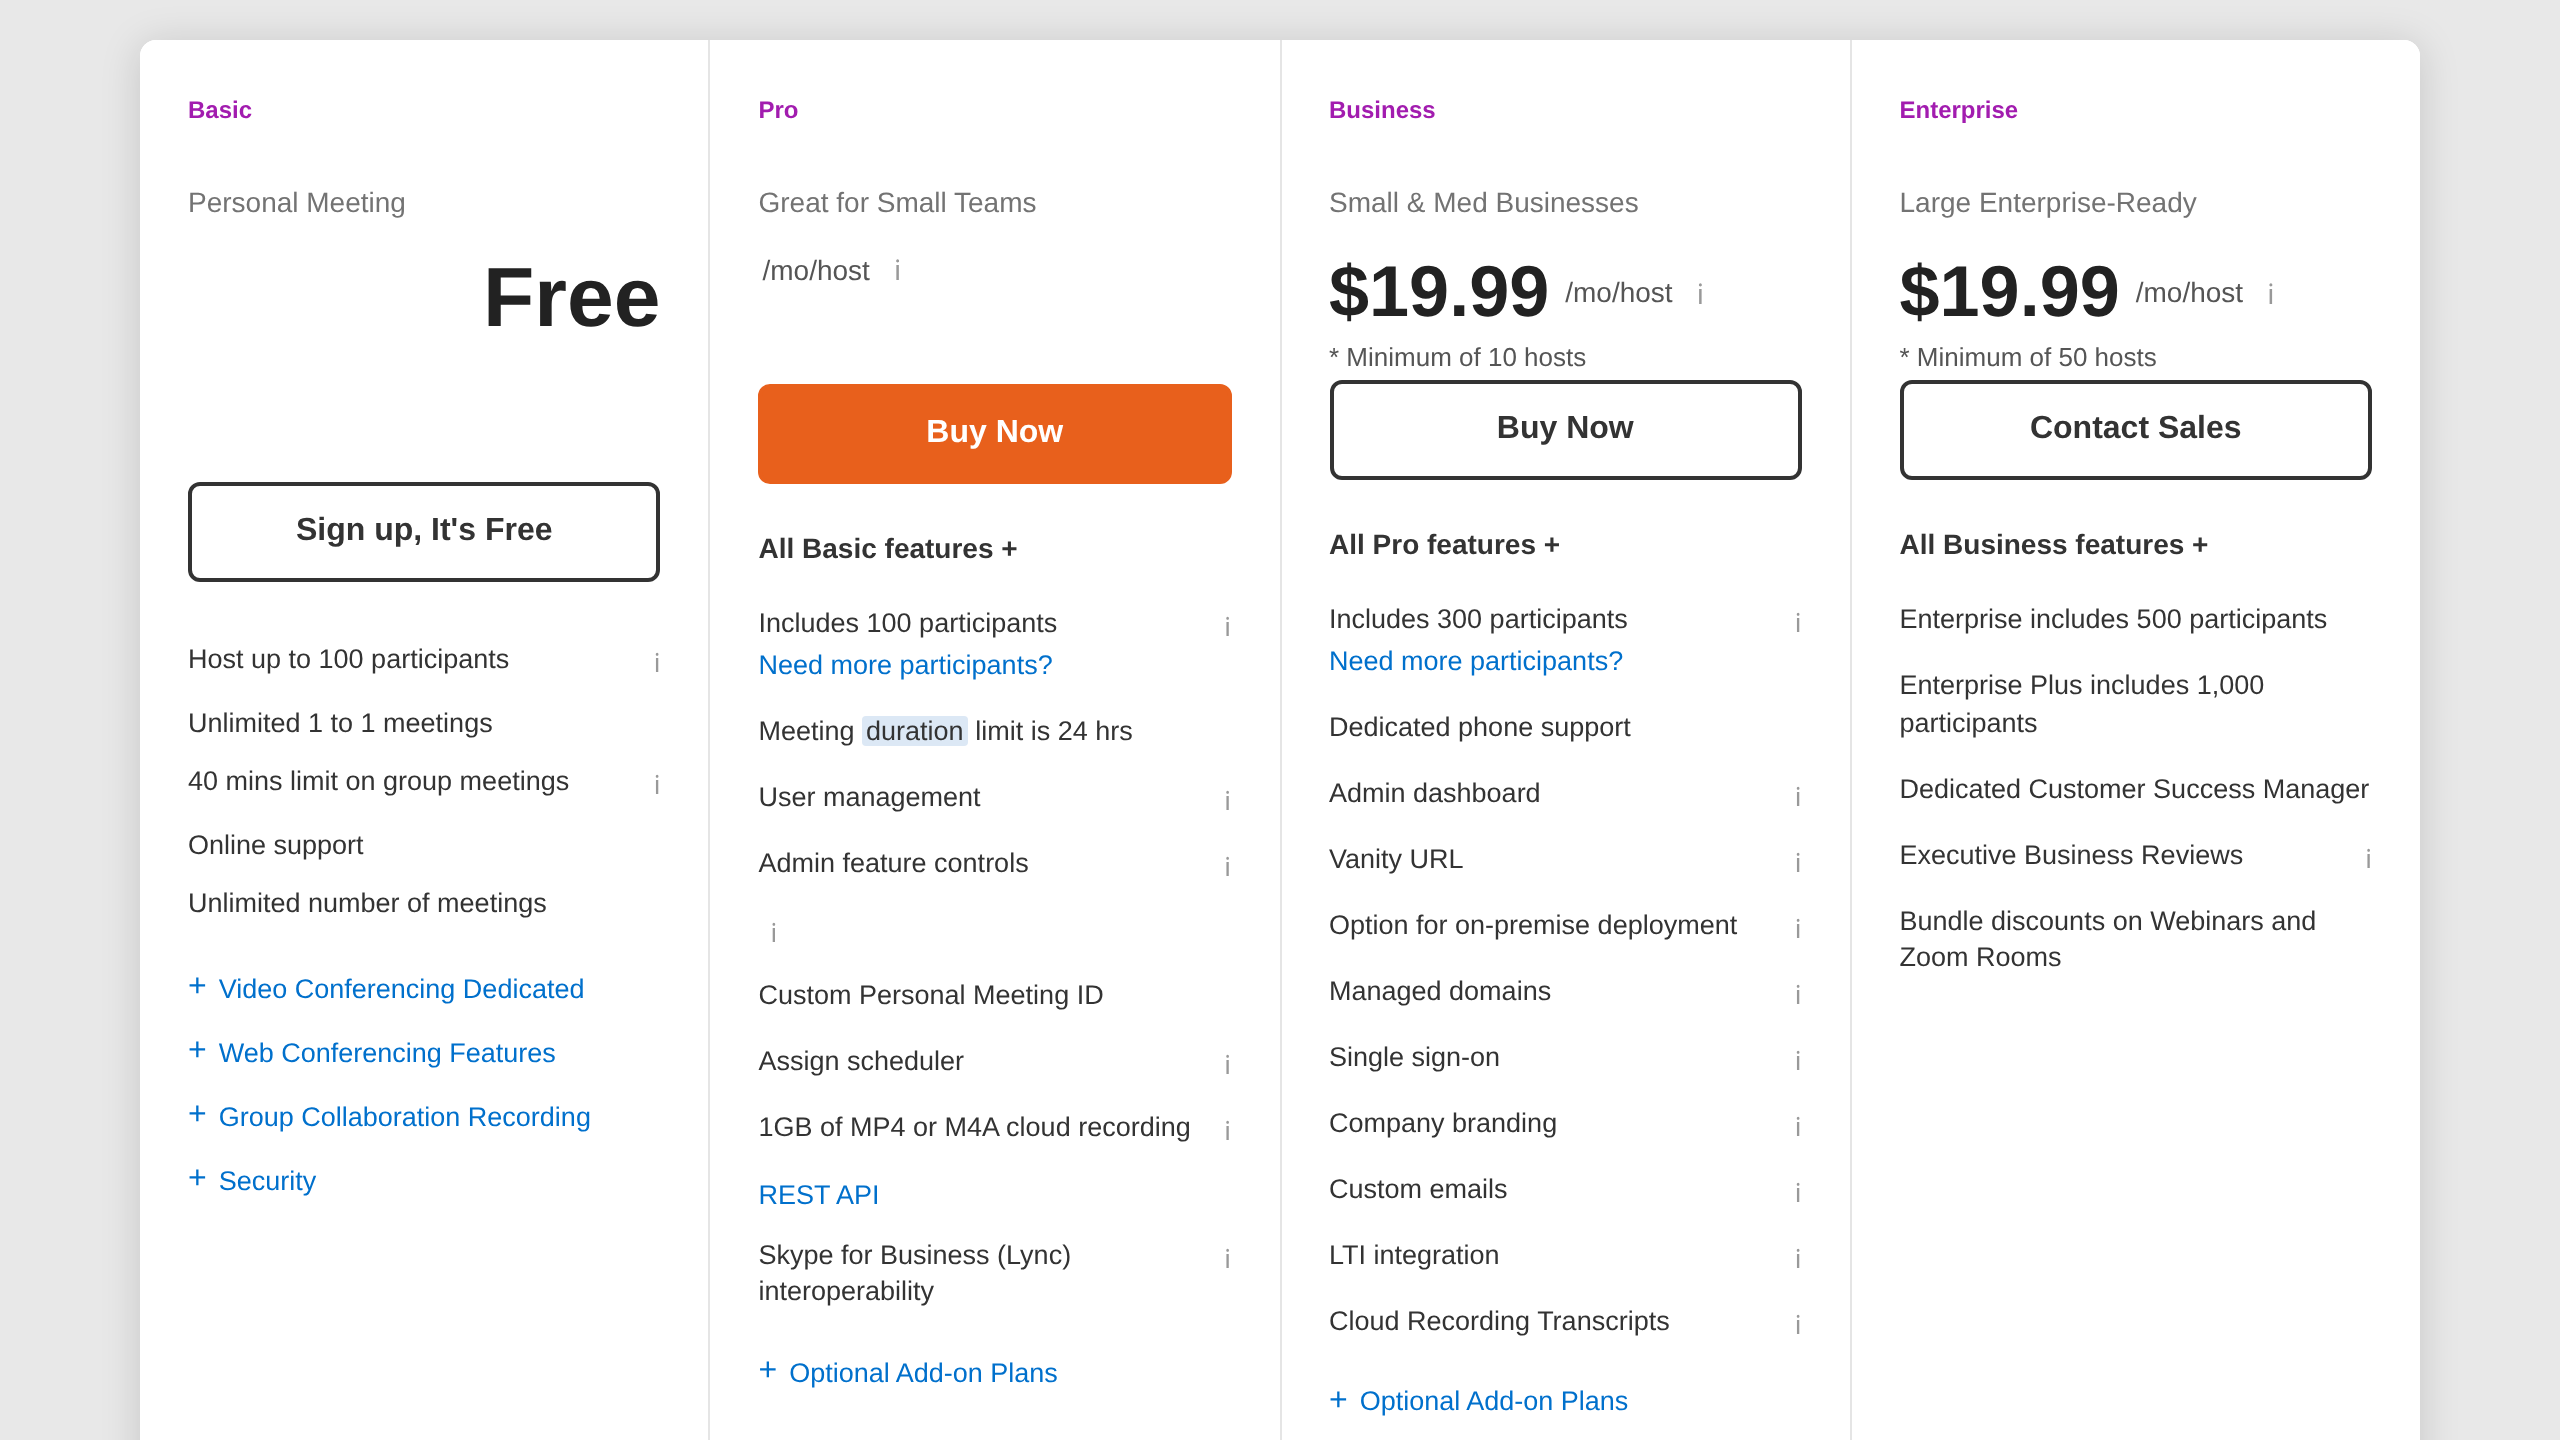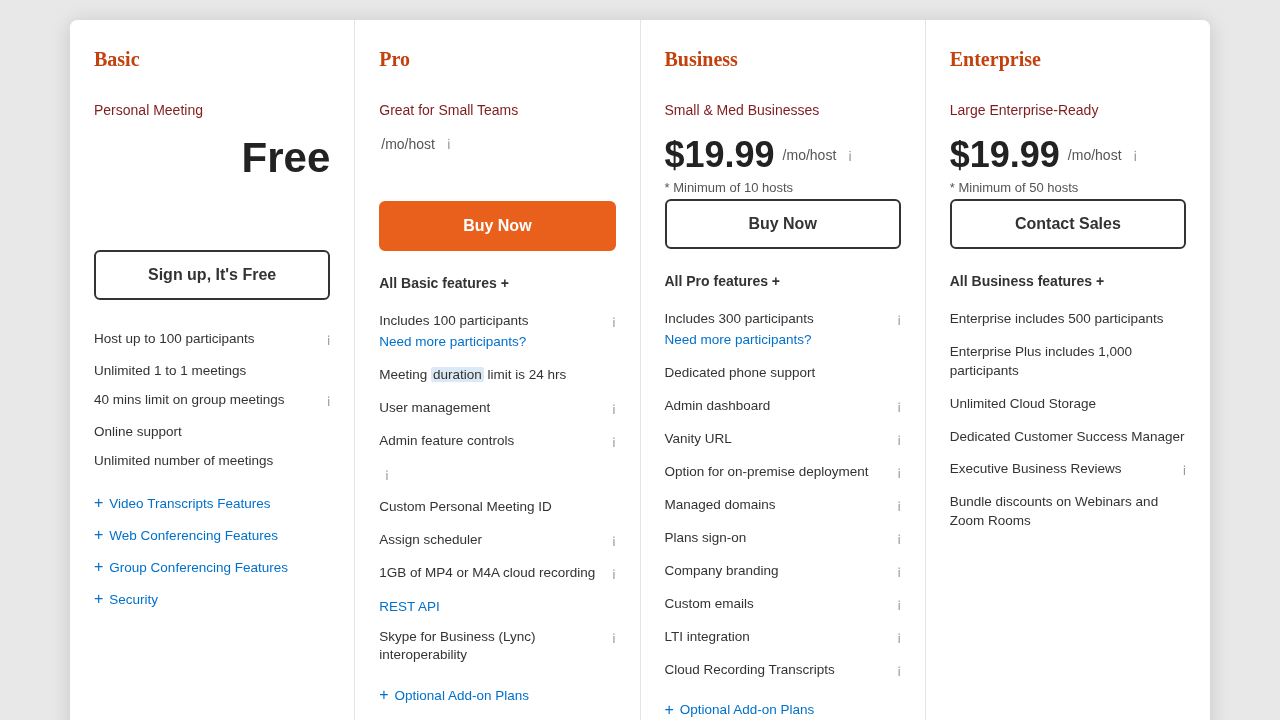--- a/index.html
+++ b/index.html
@@ -23,29 +23,28 @@
       width: 100%;
     }
     .plan-col {
       flex: 1;
       padding: 28px 24px;
       border-right: 1px solid #e5e5e5;
       background: #fff;
     }
     .plan-col:last-child { border-right: none; }
     .plan-name {
-      font-size: 20px;
+      font-size: 12px;
       font-weight: 600;
-      color: #c2410c;
+      color: #a21caf;
       margin-bottom: 4px;
-      font-family: Liberation Serif, serif;
     }
     .plan-tagline {
       font-size: 14px;
-      color: #7f1d1d;
+      color: #737373;
       margin-bottom: 16px;
       margin-top: 31px;
     }
     .plan-price {
       display: flex;
       align-items: baseline;
       margin-bottom: 4px;
       justify-content: flex-end;
     }
     .price-amount {
@@ -207,29 +206,29 @@
         <span class="feature-text">Online support</span>
       </div>
       <div class="basic-feature">
         <span class="feature-text">Unlimited number of meetings</span>
       </div>
     </div>
 
     <div style="margin-top:12px;">
       <div class="expand-item">
         <span class="expand-icon">+</span>
-        <span>Video Transcripts Features</span>
+        <span>Video Conferencing Dedicated</span>
       </div>
       <div class="expand-item">
         <span class="expand-icon">+</span>
         <span>Web Conferencing Features</span>
       </div>
       <div class="expand-item">
         <span class="expand-icon">+</span>
-        <span>Group Conferencing Features</span>
+        <span>Group Collaboration Recording</span>
       </div>
       <div class="expand-item">
         <span class="expand-icon">+</span>
         <span>Security</span>
       </div>
     </div>
   </div>
 
   <div class="plan-col">
     <div class="plan-name">Pro</div>
@@ -322,21 +321,21 @@
     </div>
     <div class="feature-item">
       <span class="feature-text">Option for on-premise deployment</span>
       <span class="info-icon">ℹ</span>
     </div>
     <div class="feature-item">
       <span class="feature-text">Managed domains</span>
       <span class="info-icon">ℹ</span>
     </div>
     <div class="feature-item">
-      <span class="feature-text">Plans sign-on</span>
+      <span class="feature-text">Single sign-on</span>
       <span class="info-icon">ℹ</span>
     </div>
     <div class="feature-item">
       <span class="feature-text">Company branding</span>
       <span class="info-icon">ℹ</span>
     </div>
     <div class="feature-item">
       <span class="feature-text">Custom emails</span>
       <span class="info-icon">ℹ</span>
     </div>
@@ -368,23 +367,20 @@
 
     <div class="features-header">All Business features +</div>
 
     <div class="feature-item">
       <span class="feature-text">Enterprise includes 500 participants</span>
     </div>
     <div class="feature-item">
       <span class="feature-text">Enterprise Plus includes 1,000 participants</span>
     </div>
     <div class="feature-item">
-      <span class="feature-text">Unlimited Cloud Storage</span>
-    </div>
-    <div class="feature-item">
       <span class="feature-text">Dedicated Customer Success Manager</span>
     </div>
     <div class="feature-item">
       <span class="feature-text">Executive Business Reviews</span>
       <span class="info-icon">ℹ</span>
     </div>
     <div class="feature-item">
       <span class="feature-text">Bundle discounts on Webinars and Zoom Rooms</span>
     </div>
   </div>

